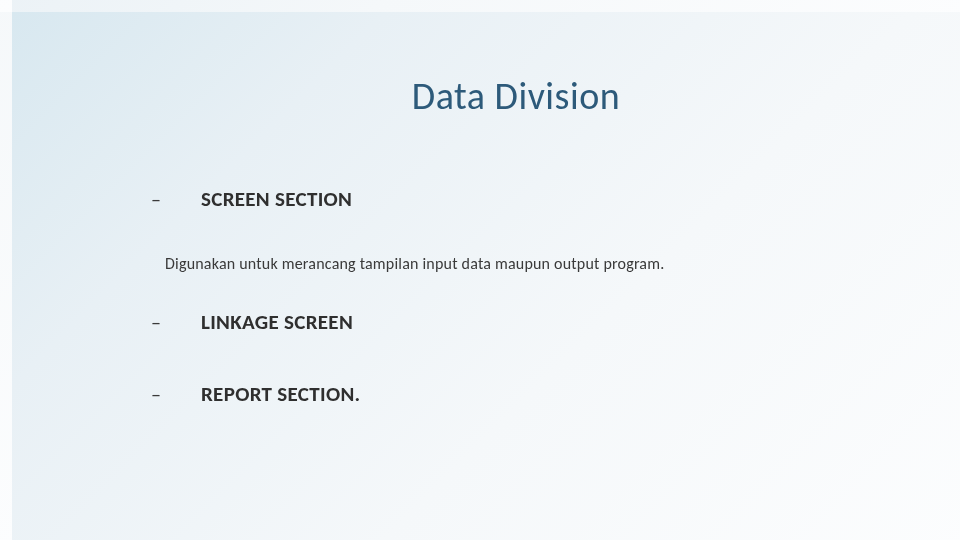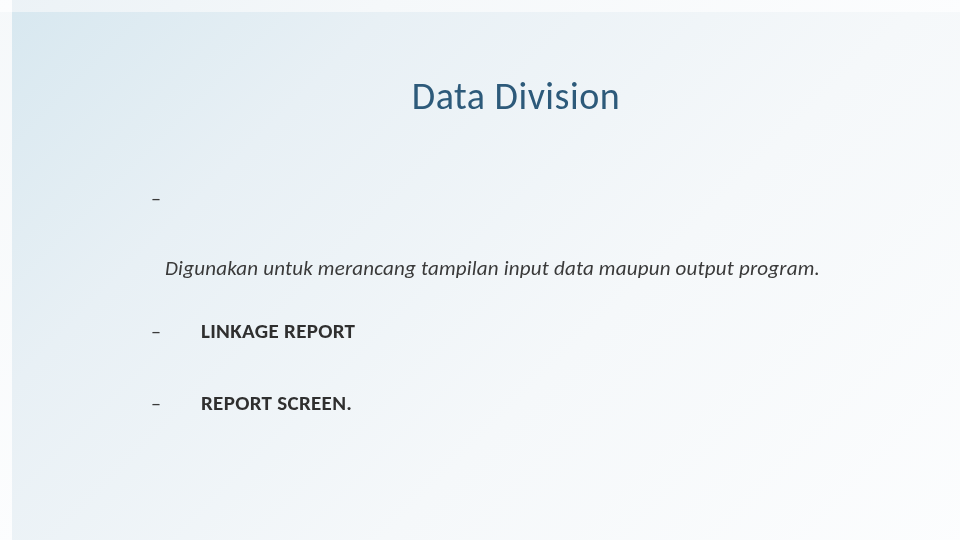--- a/index.html
+++ b/index.html
@@ -41,52 +41,52 @@
     text-align: left;
     padding-left: 2px;
   }
   .heading {
     font-size: 21px;
     font-weight: 600;
     color: #2f2f2f;
     letter-spacing: 0.3px;
   }
   .desc {
-    font-size: 21px;
+    font-size: 16px;
     font-weight: 400;
     color: #3a3a3a;
     padding-left: 28px;
     line-height: 2.3;
     margin-bottom: 14px;
     letter-spacing: 0.2px;
-    font-style: italic;
   }
 </style>
 </head>
 <body>
 
 <div class="slide">
   <h1 class="title">Data Division</h1>
   <div class="content">
 
     <div class="item">
       <div class="heading-row">
         <span class="dash">–</span>
+        <span class="heading">SCREEN SECTION</span>
       </div>
       <div class="desc">Digunakan untuk merancang tampilan input data maupun output program.</div>
     </div>
 
     <div class="item">
       <div class="heading-row">
         <span class="dash">–</span>
-        <span class="heading">LINKAGE REPORT</span>
+        <span class="heading">LINKAGE SCREEN</span>
       </div>
     </div>
 
     <div class="item">
       <div class="heading-row">
         <span class="dash">–</span>
-        <span class="heading">REPORT SCREEN.</span>
+        <span class="heading">REPORT SECTION.</span>
       </div>
     </div>
 
   </div>
 </div>
 
 </body></html>

